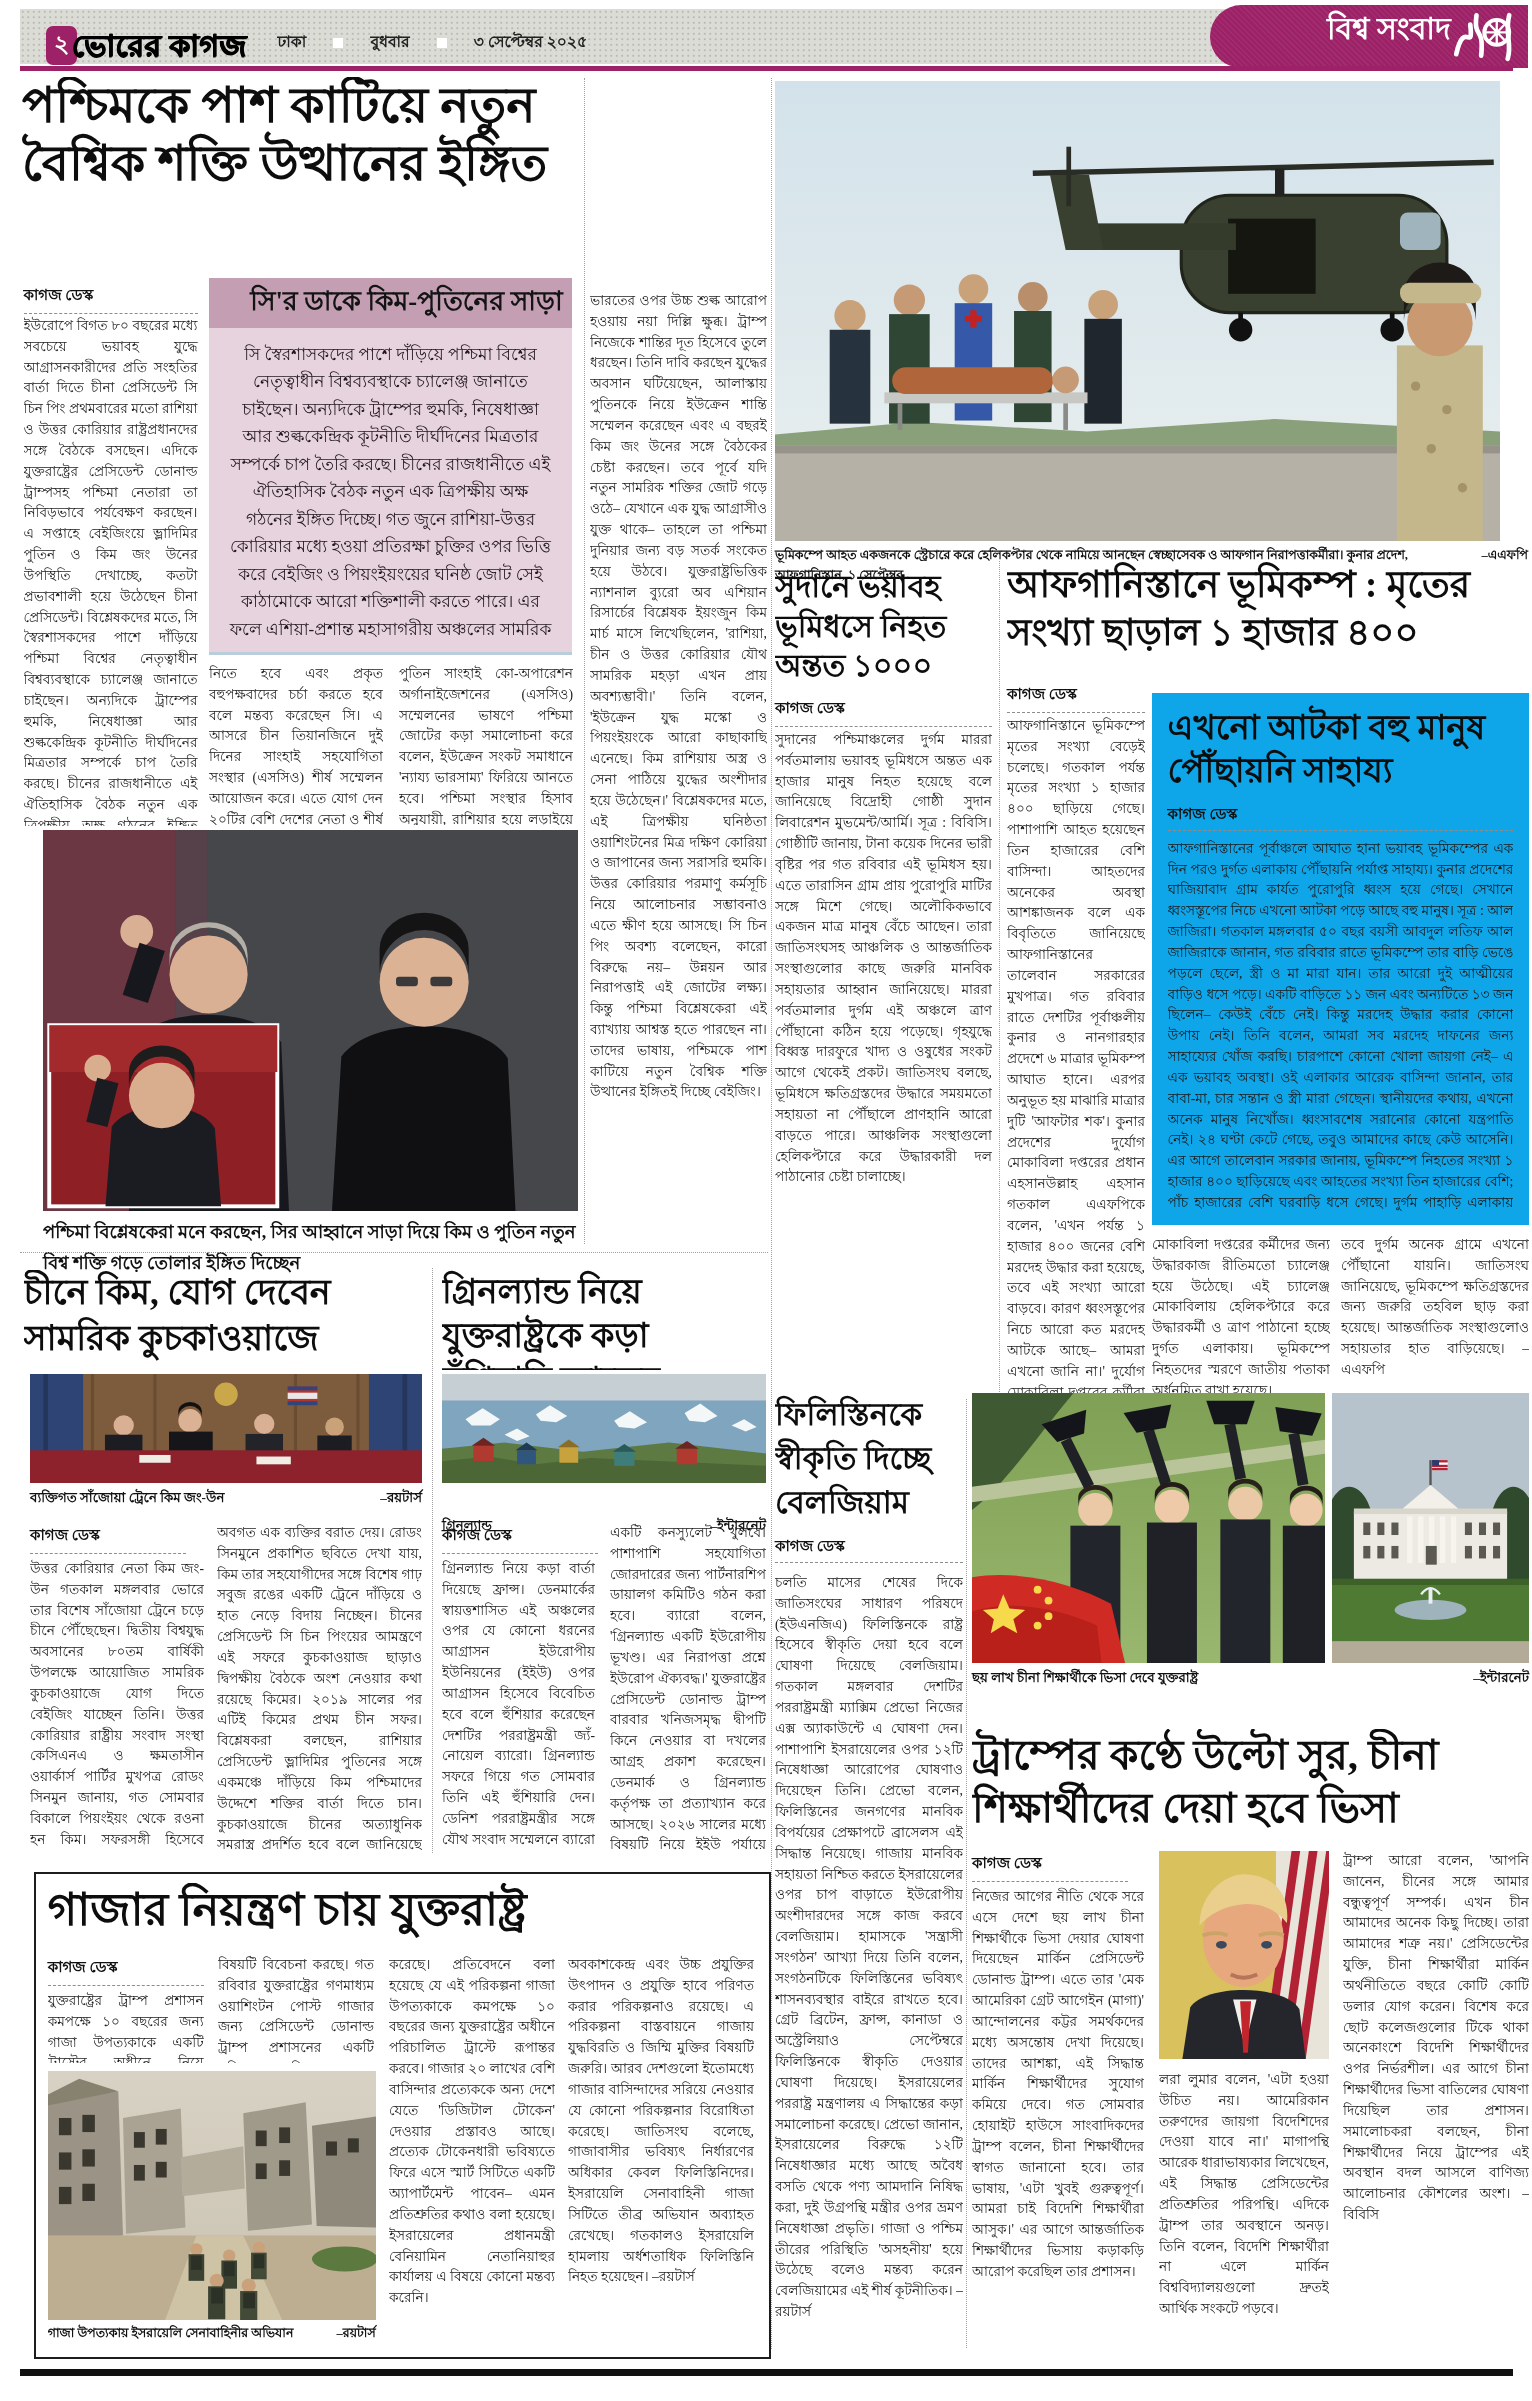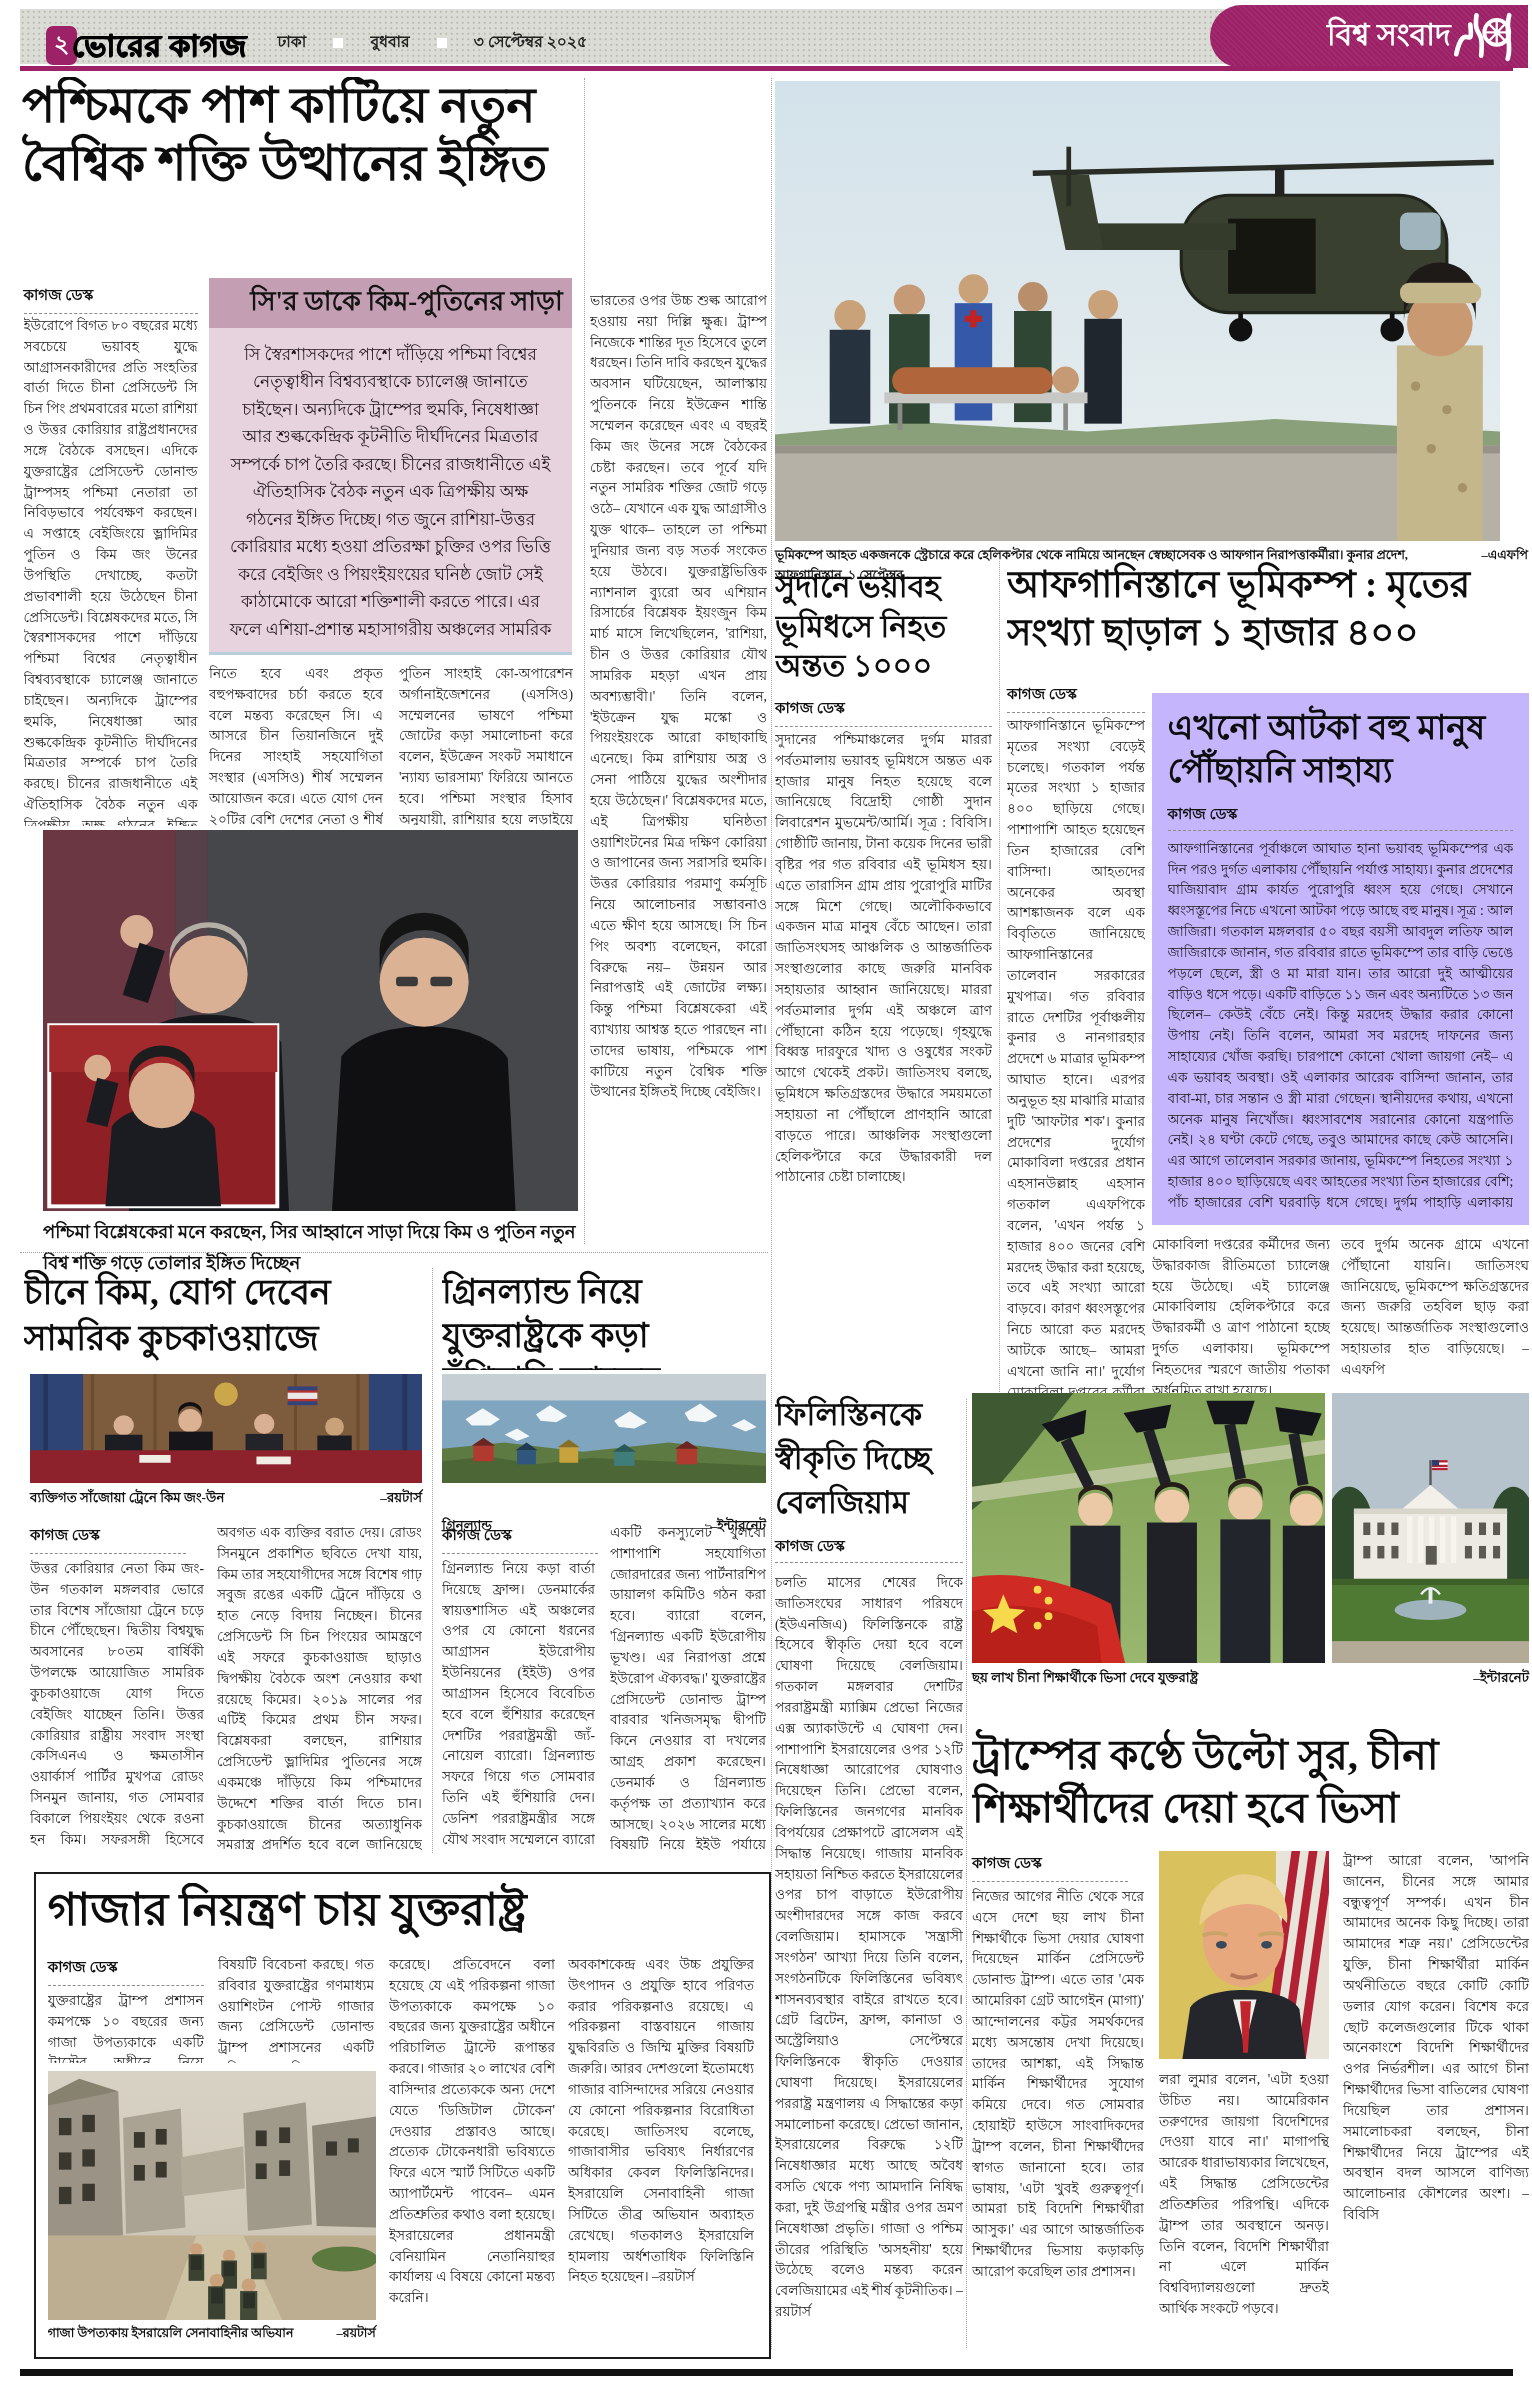--- a/index.html
+++ b/index.html
@@ -16,21 +16,21 @@
                font-weight:700;font-size:13.3px;color:#111;}
   .caption-row .cred{white-space:nowrap;margin-left:9.4px;}
   .photo{position:absolute;overflow:hidden;background:#cfcfcf;}
   .photo svg{display:block;width:100%;height:100%;}
   
   #header-bar{position:absolute;left:19.5px;top:9.4px;width:1493px;height:55px;
     background-color:#dcdcd7;
     background-image:radial-gradient(#b9b9b2 0.9px,transparent 0.9px);
     background-size:5.5px 5.5px;}
   #section-tab{position:absolute;left:1210px;top:4.7px;width:318px;height:63px;
-    border-radius:36px 0 0 36px;display:flex;align-items:center;justify-content:flex-start;font-family:Liberation Serif, serif;}
+    border-radius:36px 0 0 36px;display:flex;justify-content:flex-start;font-family:Liberation Serif, serif;}
   #brand-rule{position:absolute;left:19.5px;top:66px;width:1493px;height:4.7px;}
   #page-badge{position:absolute;left:26.6px;top:17px;width:31px;height:39px;border-radius:7px;
     color:#fff;font-size:23.5px;font-weight:700;display:flex;align-items:center;justify-content:center;}
   .masthead{font-weight:700;font-size:30px;letter-spacing:0.4px;color:#000;
     text-shadow:1.1px 0 #000, 0 0.5px #000;}
   .dateline{font-size:15.6px;font-weight:700;color:#222;display:flex;align-items:center;gap:27px;}
   .sep-sq{display:inline-block;width:10.2px;height:10.2px;background:#fff;}
   .section-title{color:#fff;font-size:30px;font-weight:700;margin-left:117px;white-space:nowrap;}
   
   #pink-box{position:absolute;left:209px;top:278px;width:363px;height:374px;border-bottom:3.9px solid #b9cedd;}
@@ -201,21 +201,21 @@
   <div class="abs body" style="left:775px;top:730px;width:217px;height:658px;">সুদানের পশ্চিমাঞ্চলের দুর্গম মাররা পর্বতমালায় ভয়াবহ ভূমিধসে অন্তত এক হাজার মানুষ নিহত হয়েছে বলে জানিয়েছে বিদ্রোহী গোষ্ঠী সুদান লিবারেশন মুভমেন্ট/আর্মি। সূত্র : বিবিসি। গোষ্ঠীটি জানায়, টানা কয়েক দিনের ভারী বৃষ্টির পর গত রবিবার এই ভূমিধস হয়। এতে তারাসিন গ্রাম প্রায় পুরোপুরি মাটির সঙ্গে মিশে গেছে। অলৌকিকভাবে একজন মাত্র মানুষ বেঁচে আছেন। তারা জাতিসংঘসহ আঞ্চলিক ও আন্তর্জাতিক সংস্থাগুলোর কাছে জরুরি মানবিক সহায়তার আহ্বান জানিয়েছে। মাররা পর্বতমালার দুর্গম এই অঞ্চলে ত্রাণ পৌঁছানো কঠিন হয়ে পড়েছে। গৃহযুদ্ধে বিধ্বস্ত দারফুরে খাদ্য ও ওষুধের সংকট আগে থেকেই প্রকট। জাতিসংঘ বলছে, ভূমিধসে ক্ষতিগ্রস্তদের উদ্ধারে সময়মতো সহায়তা না পৌঁছালে প্রাণহানি আরো বাড়তে পারে। আঞ্চলিক সংস্থাগুলো হেলিকপ্টারে করে উদ্ধারকারী দল পাঠানোর চেষ্টা চালাচ্ছে।</div>
   <div class="vrule" style="left:999px;top:561px;height:833px;"></div>
 
   <div class="abs headline" style="left:1007px;top:561px;width:522px;height:111px;font-size:37px;line-height:1.3;">আফগানিস্তানে ভূমিকম্প : মৃতের সংখ্যা ছাড়াল ১ হাজার ৪০০</div>
   <div class="abs" style="left:1007px;top:682px;width:138px;">
     <div class="byline">কাগজ ডেস্ক</div>
     <div class="dotrule"></div>
   </div>
   <div class="abs body" style="left:1007px;top:716px;width:138px;height:677px;">আফগানিস্তানে ভূমিকম্পে মৃতের সংখ্যা বেড়েই চলেছে। গতকাল পর্যন্ত মৃতের সংখ্যা ১ হাজার ৪০০ ছাড়িয়ে গেছে। পাশাপাশি আহত হয়েছেন তিন হাজারের বেশি বাসিন্দা। আহতদের অনেকের অবস্থা আশঙ্কাজনক বলে এক বিবৃতিতে জানিয়েছে আফগানিস্তানের তালেবান সরকারের মুখপাত্র। গত রবিবার রাতে দেশটির পূর্বাঞ্চলীয় কুনার ও নানগারহার প্রদেশে ৬ মাত্রার ভূমিকম্প আঘাত হানে। এরপর অনুভূত হয় মাঝারি মাত্রার দুটি 'আফটার শক'। কুনার প্রদেশের দুর্যোগ মোকাবিলা দপ্তরের প্রধান এহসানউল্লাহ এহসান গতকাল এএফপিকে বলেন, 'এখন পর্যন্ত ১ হাজার ৪০০ জনের বেশি মরদেহ উদ্ধার করা হয়েছে, তবে এই সংখ্যা আরো বাড়বে। কারণ ধ্বংসস্তূপের নিচে আরো কত মরদেহ আটকে আছে– আমরা এখনো জানি না।' দুর্যোগ মোকাবিলা দপ্তরের কর্মীরা সাধ্যমতো সর্বোচ্চ গতিতে উদ্ধারকাজ চালাচ্ছেন উল্লেখ করে এহসান বলেন, 'আমাদের লক্ষ্য– যত শিগগির সম্ভব উদ্ধার তৎপরতা শেষ করে ক্ষতিগ্রস্ত পরিবারগুলোর মধ্যে খাদ্য ও ত্রাণ বিতরণ শুরু করা।' হিন্দুকুশ অঞ্চলে অবস্থান হওয়ায় কুনার পুরোপুরি পার্বত্য অঞ্চল এবং দুর্গম এলাকার অভাব নেই। দেশটির উত্তরপশ্চিমাঞ্চলীয় প্রদেশগুলোতেও কম্পন অনুভূত হয়।</div>
 
-  <div id="aid-box" style="background:#c4b5fd;">
+  <div id="aid-box" style="background:#0ea5e9;">
     <div class="inner">
       <div class="ttl">এখনো আটকা বহু মানুষ পৌঁছায়নি সাহায্য</div>
       <div style="margin-top:9.4px;width:141px;">
         <div class="byline">কাগজ ডেস্ক</div>
       </div>
       <div class="dotrule" style="margin-top:3.1px;"></div>
       <div class="body" style="margin-top:7.8px;height:372px;" able="false">আফগানিস্তানের পূর্বাঞ্চলে আঘাত হানা ভয়াবহ ভূমিকম্পের এক দিন পরও দুর্গত এলাকায় পৌঁছায়নি পর্যাপ্ত সাহায্য। কুনার প্রদেশের ঘাজিয়াবাদ গ্রাম কার্যত পুরোপুরি ধ্বংস হয়ে গেছে। সেখানে ধ্বংসস্তূপের নিচে এখনো আটকা পড়ে আছে বহু মানুষ। সূত্র : আল জাজিরা। গতকাল মঙ্গলবার ৫০ বছর বয়সী আবদুল লতিফ আল জাজিরাকে জানান, গত রবিবার রাতে ভূমিকম্পে তার বাড়ি ভেঙে পড়লে ছেলে, স্ত্রী ও মা মারা যান। তার আরো দুই আত্মীয়ের বাড়িও ধসে পড়ে। একটি বাড়িতে ১১ জন এবং অন্যটিতে ১৩ জন ছিলেন– কেউই বেঁচে নেই। কিন্তু মরদেহ উদ্ধার করার কোনো উপায় নেই। তিনি বলেন, আমরা সব মরদেহ দাফনের জন্য সাহায্যের খোঁজ করছি। চারপাশে কোনো খোলা জায়গা নেই– এ এক ভয়াবহ অবস্থা। ওই এলাকার আরেক বাসিন্দা জানান, তার বাবা-মা, চার সন্তান ও স্ত্রী মারা গেছেন। স্থানীয়দের কথায়, এখনো অনেক মানুষ নিখোঁজ। ধ্বংসাবশেষ সরানোর কোনো যন্ত্রপাতি নেই। ২৪ ঘণ্টা কেটে গেছে, তবুও আমাদের কাছে কেউ আসেনি। এর আগে তালেবান সরকার জানায়, ভূমিকম্পে নিহতের সংখ্যা ১ হাজার ৪০০ ছাড়িয়েছে এবং আহতের সংখ্যা তিন হাজারের বেশি; পাঁচ হাজারের বেশি ঘরবাড়ি ধসে গেছে। দুর্গম পাহাড়ি এলাকায় উদ্ধার অভিযান মারাত্মকভাবে ব্যাহত হচ্ছে। ধ্বংসস্তূপে আটকা প্রিয়জনদের খোঁজে স্বজনরা। শীত ও আশ্রয় সংকট প্রকট হয়ে উঠেছে।</div>
     </div>
   </div>
   <div class="abs body" style="left:1152px;top:1235px;width:178px;height:158px;">মোকাবিলা দপ্তরের কর্মীদের জন্য উদ্ধারকাজ রীতিমতো চ্যালেঞ্জ হয়ে উঠেছে। এই চ্যালেঞ্জ মোকাবিলায় হেলিকপ্টারে করে উদ্ধারকর্মী ও ত্রাণ পাঠানো হচ্ছে দুর্গত এলাকায়। ভূমিকম্পে নিহতদের স্মরণে জাতীয় পতাকা অর্ধনমিত রাখা হয়েছে।</div>

